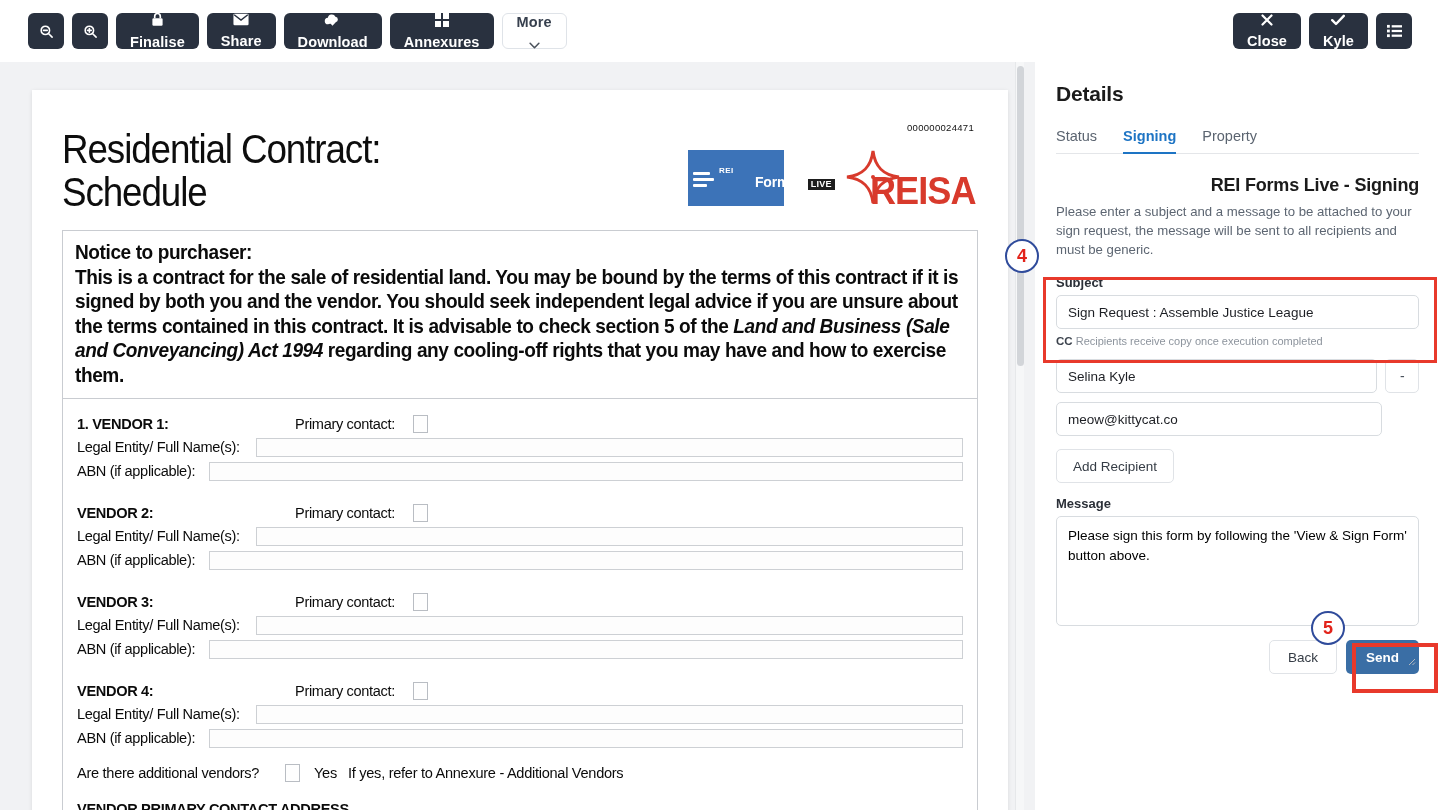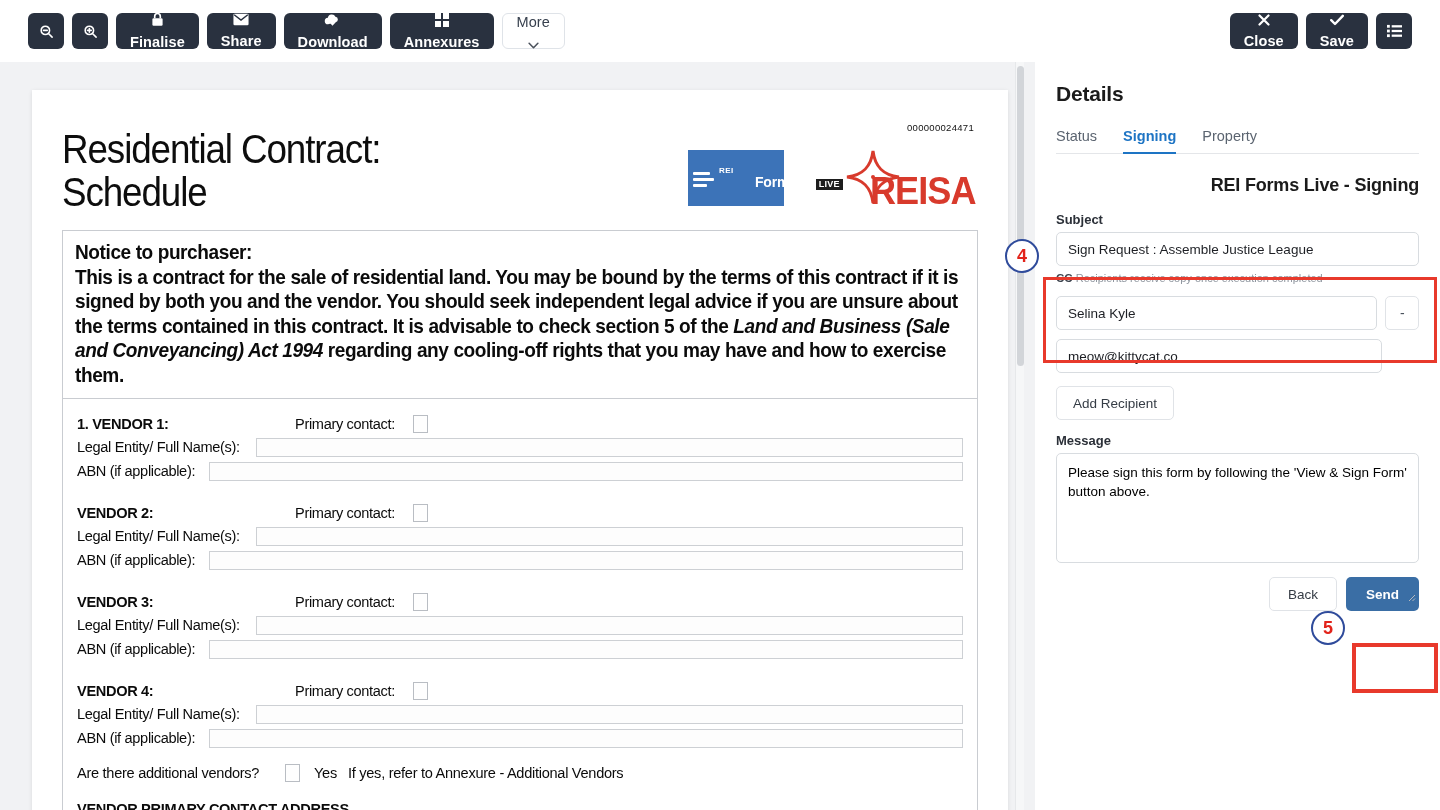--- a/index.html
+++ b/index.html
@@ -36,21 +36,21 @@
     cursor: pointer;
     white-space: nowrap;
     border: 1px solid transparent;
     flex-direction: column;
   }
   .btn-dark { background: #29313f; color: #ffffff; }
   .btn-icon-only { width: 36px; padding: 0; }
   .btn-light {
     background: #ffffff; color: #37404e;
     border: 1px solid #dfe3e8;
-    font-weight: 400;
+    font-weight: 700;
   }
 
   .ico { display: inline-block; line-height: 0; flex: 0 0 auto; }
   .ico svg { display: block; }
 
   
   .stage {
     position: absolute; top: 62px; left: 0;
     width: 1440px; height: 748px;
     background: #f1f2f4;
@@ -118,21 +118,21 @@
     display: flex; align-items: center;
     padding: 3px 5px;
   }
   .rfl-bars { display: flex; flex-direction: column; gap: 3px; width: 21px; padding-top: 2px; }
   .rfl-bars i { display: block; height: 3px; background: #ffffff; border-radius: 1px; }
   .rfl-bars i:nth-child(1) { width: 17px; }
   .rfl-bars i:nth-child(2) { width: 21px; }
   .rfl-bars i:nth-child(3) { width: 14px; }
   .rfl-txt { margin-left: 5px; color: #fff; line-height: 1; }
   .rfl-rei { font-size: 8px; font-weight: 700; letter-spacing: .4px; display:block; }
-  .rfl-forms { font-size: 14px; font-weight: 700; letter-spacing: -.2px; display: flex; align-items: baseline; gap: 19px; padding-left: 36px; }
+  .rfl-forms { font-size: 14px; font-weight: 700; letter-spacing: -.2px; display: flex; align-items: baseline; gap: 11px; padding-left: 36px; }
   .rfl-live { font-size: 9px; font-weight: 700; background: #1d1d1d; color: #fff; padding: 1px 3px; letter-spacing: .2px; }
   
   .reisa { position: relative; width: 130px; height: 62px; }
   .reisa-star { position: absolute; left: 4px; top: -2px; }
   .reisa-word {
     position: absolute; left: 30px; top: 22px;
     font-size: 38px; font-weight: 700; color: #d83a2c;
     letter-spacing: -1px; line-height: 1;
     transform: scaleX(.95); transform-origin: left top;
   }
@@ -422,21 +422,21 @@
       </span>
       <span>Close</span>
     </div>
 
     <div class="btn btn-dark">
       <span class="ico">
         <svg width="14" height="12" viewBox="0 0 14 12" fill="none" stroke="#fff" stroke-width="2.4" stroke-linecap="round" stroke-linejoin="round">
           <path d="M1.2 6.2 5 10 12.8 1.8"></path>
         </svg>
       </span>
-      <span>Save</span>
+      <span>Kyle</span>
     </div>
 
     <div class="btn btn-dark btn-icon-only">
       <span class="ico">
         <svg width="15" height="14" viewBox="0 0 16 14" fill="#fff">
           <rect x="0" y="0.5" width="3" height="3"></rect>
             <rect x="5" y="0.8" width="11" height="2.4"></rect>
           <rect x="0" y="5.5" width="3" height="3"></rect>
             <rect x="5" y="5.8" width="11" height="2.4"></rect>
           <rect x="0" y="10.5" width="3" height="3"></rect>
@@ -579,20 +579,21 @@
     <div class="panel-pad">
       <div class="panel-title">Details</div>
 
       <div class="tabs">
         <div class="tab">Status</div>
         <div class="tab active">Signing</div>
         <div class="tab">Property</div>
       </div>
 
       <div class="sect-h">REI Forms Live - Signing</div>
+      <div class="sect-p">Please enter a subject and a message to be attached to your sign request, the message will be sent to all recipients and must be generic.</div>
 
       <div style="margin-top:16px;">
         <div class="flabel">Subject</div>
         <div class="input" placeholder="Subject">Sign Request : Assemble Justice League</div>
         <div class="cc-line">
           <b>CC</b>
           <span>Recipients receive copy once execution completed</span>
         </div>
       </div>
 

